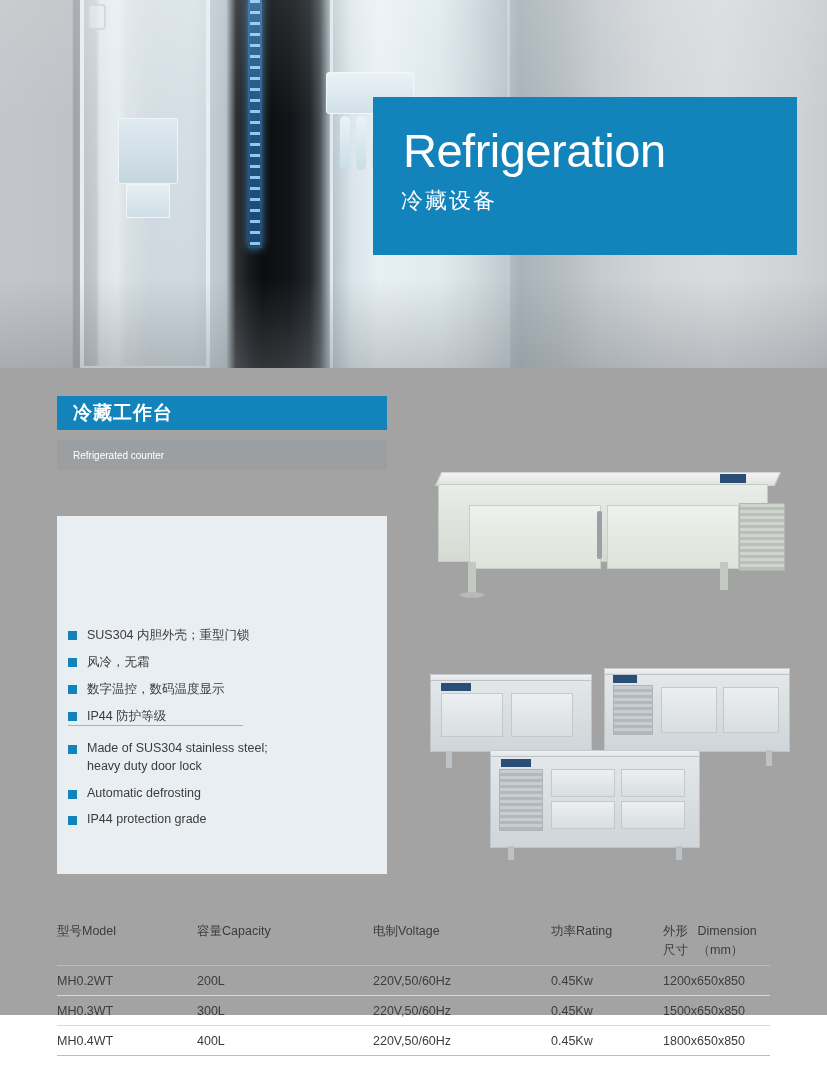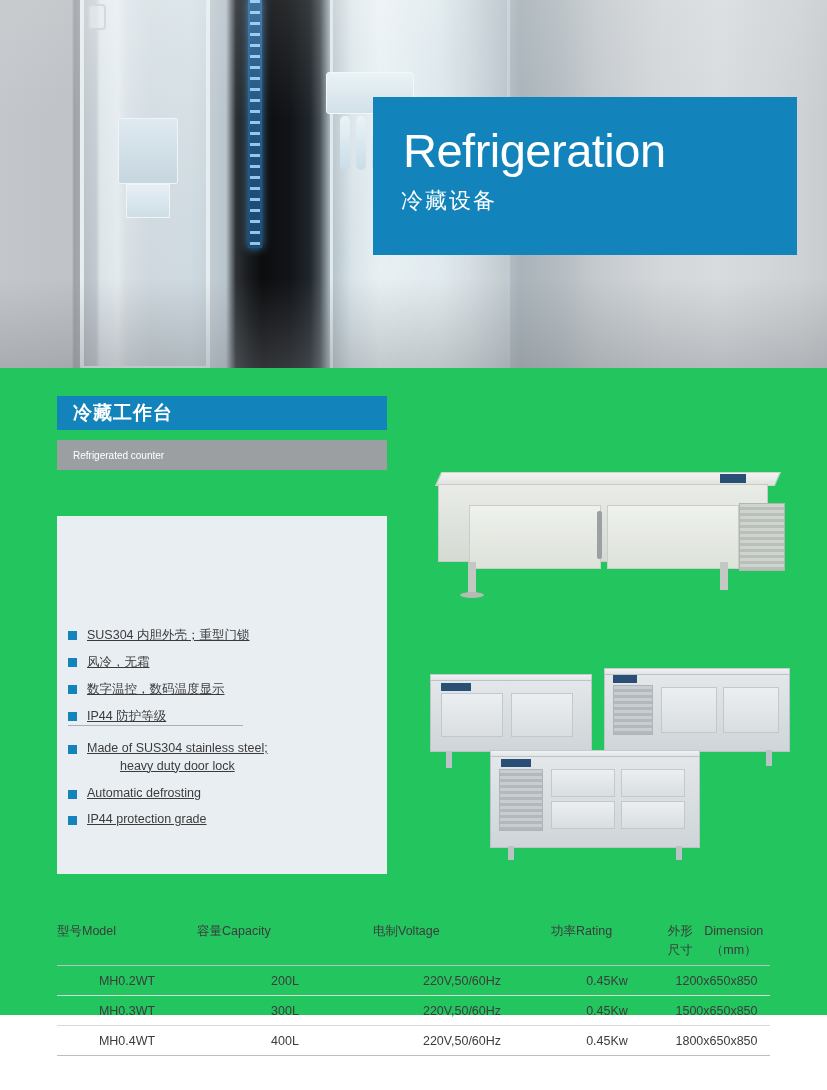--- a/index.html
+++ b/index.html
@@ -116,22 +116,21 @@
     color: #ffffff;
     letter-spacing: 2px;
   }
 
   
   .content {
     position: absolute;
     top: 368px; left: 0;
     width: 827px;
     height: 647px;
-    background: #22c55e;
-    text-align: center;
+    background: #a3a3a3;
   }
 
   .title-cn {
     position: absolute;
     left: 57px; top: 28px;
     width: 330px; height: 34px;
     background: #1384bb;
     color: #fff;
     font-size: 19px;
     font-weight: 700;
@@ -159,21 +158,20 @@
 
   .features {
     position: absolute;
     left: 68px; top: 258px;
     width: 310px;
   }
   .feat {
     display: flex;
     align-items: flex-start;
     margin-bottom: 9px;
-    text-decoration: underline;
   }
   .bullet {
     width: 9px; height: 9px;
     background: #1384bb;
     margin-top: 5px;
     margin-right: 10px;
     flex: 0 0 auto;
   }
   .feat-text-cn {
     font-size: 12.5px;

